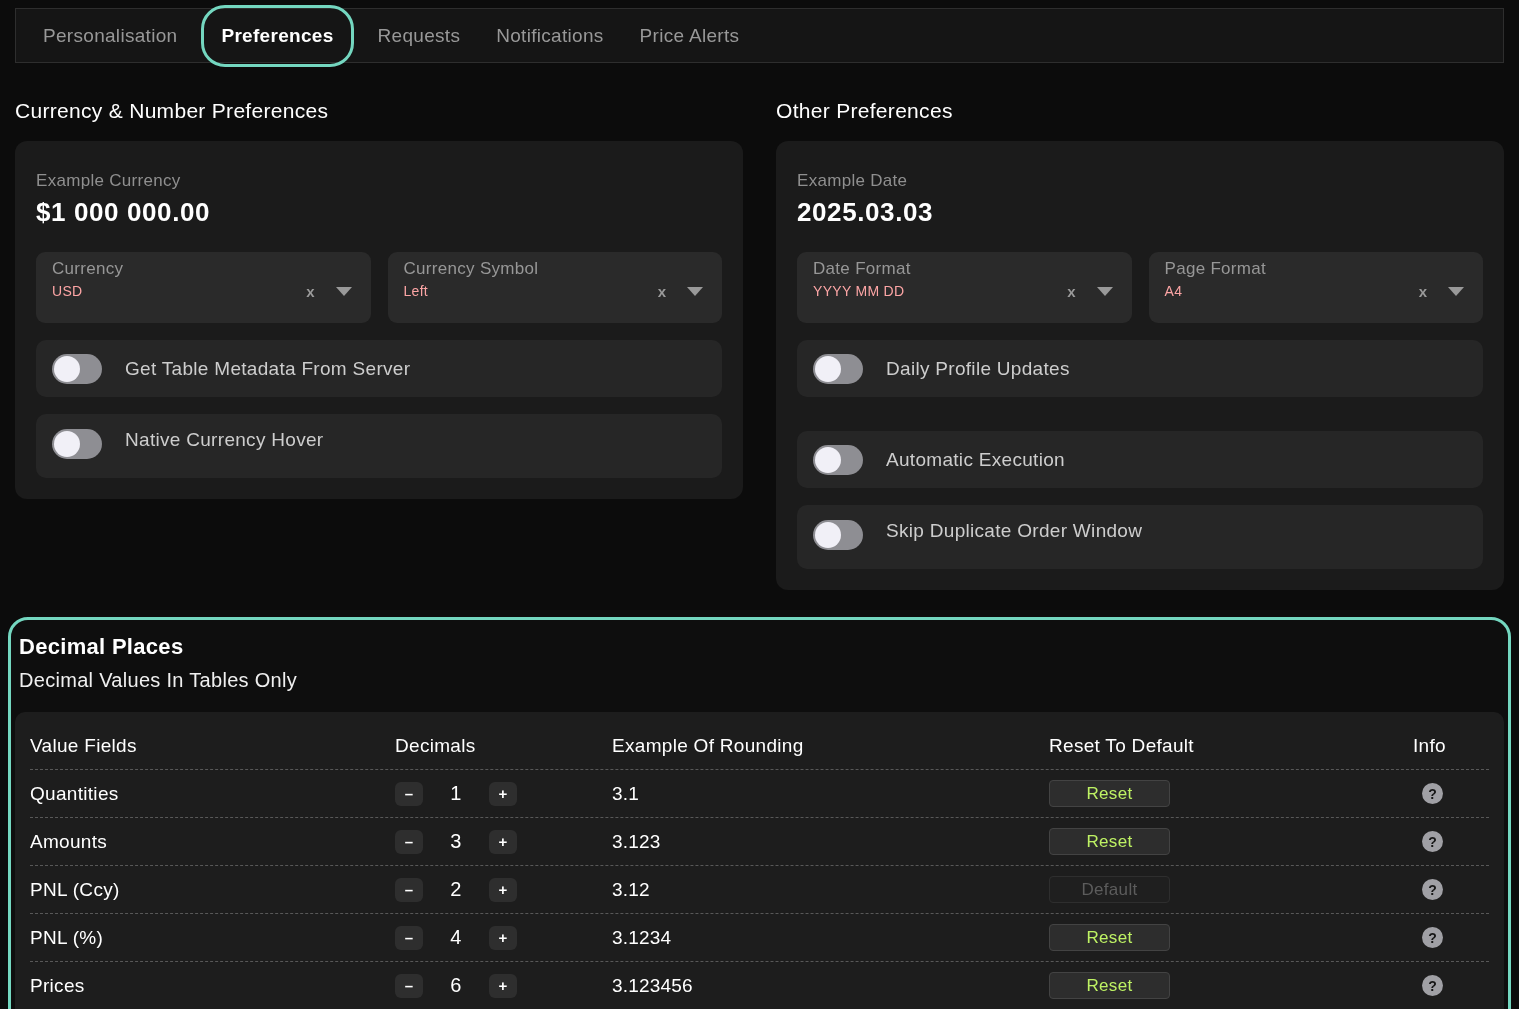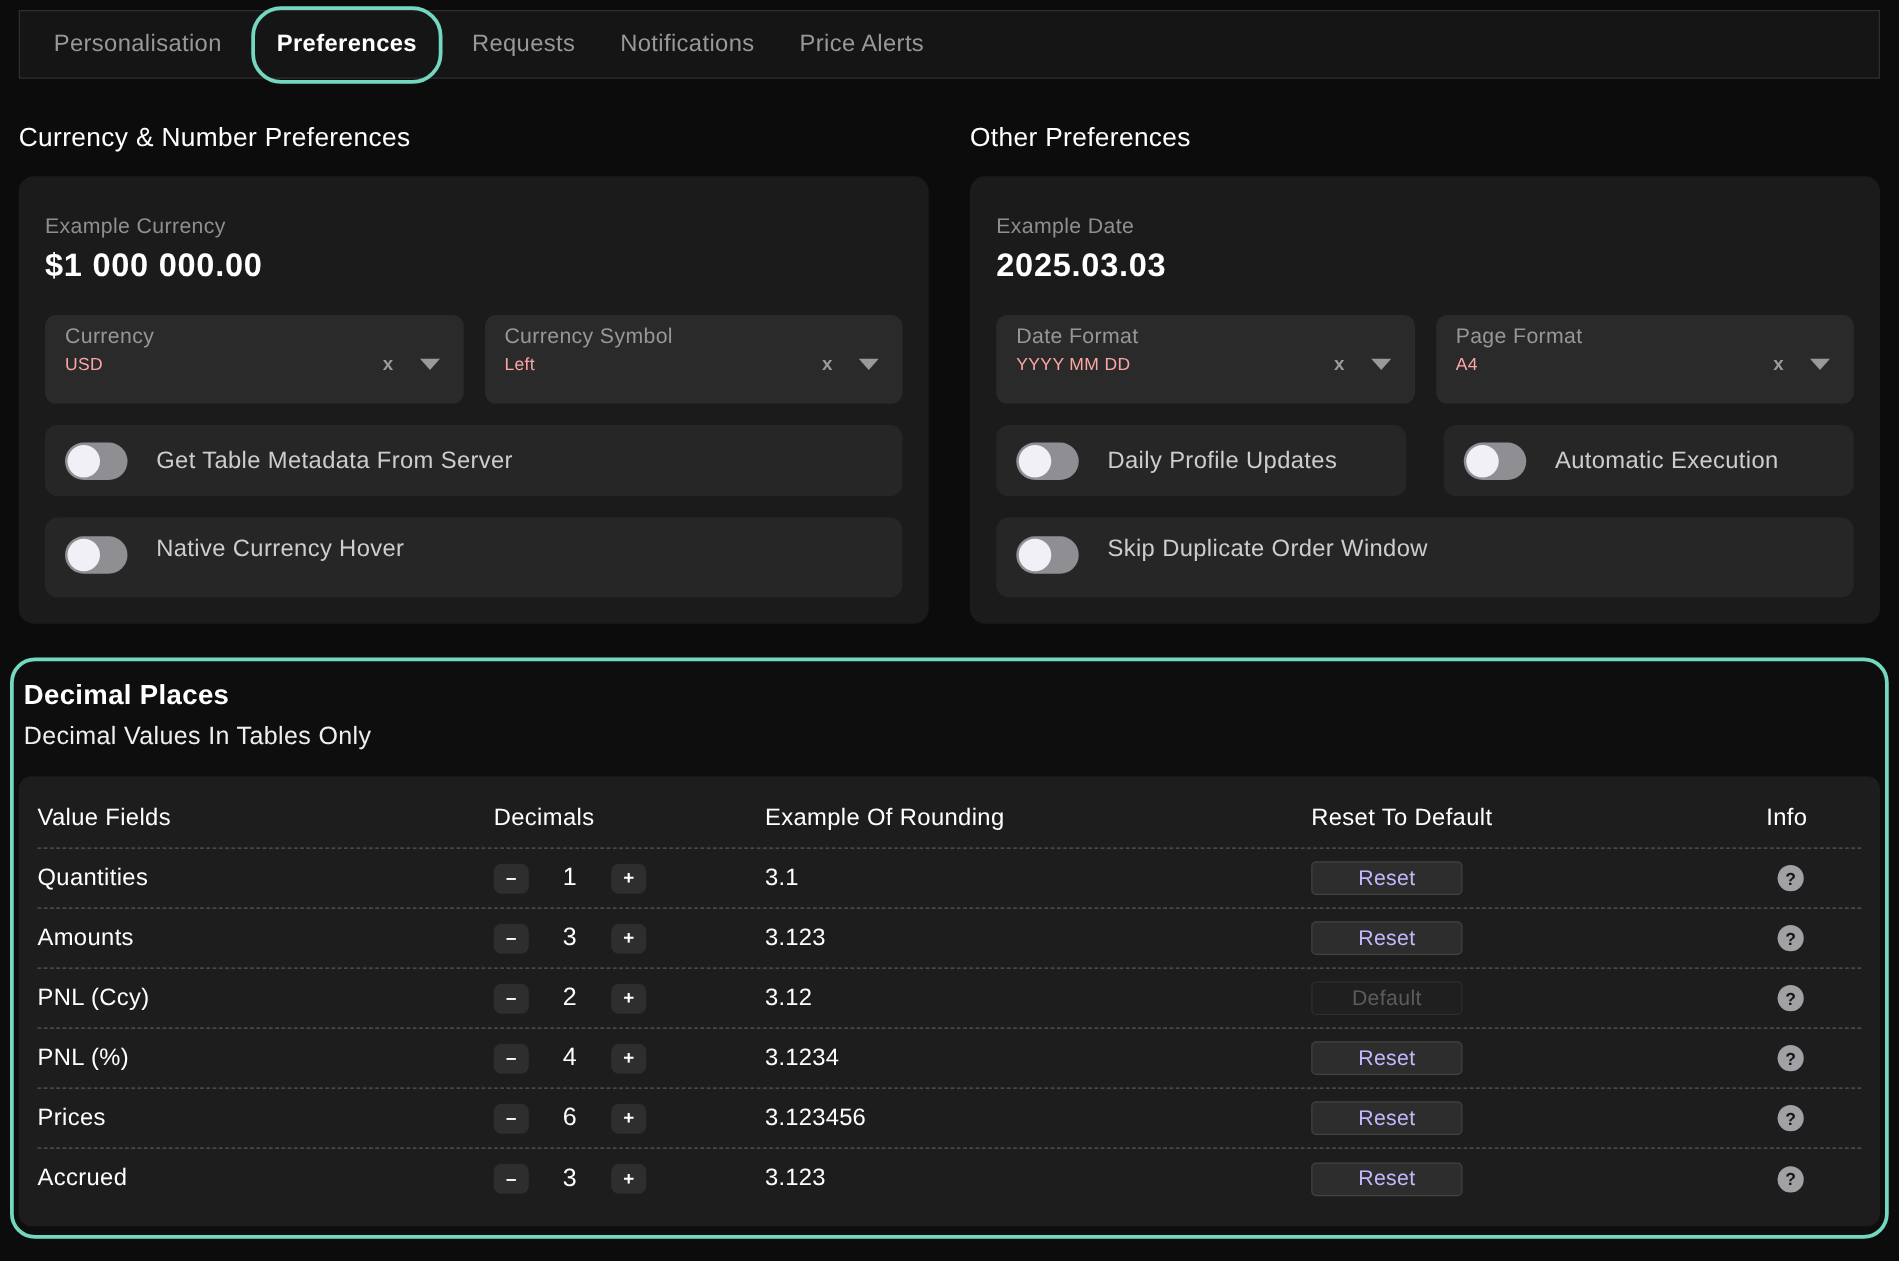--- a/index.html
+++ b/index.html
@@ -93,22 +93,22 @@
     min-height:57px;
     margin-top:17px;
     display:flex;
     align-items:center;
     gap:23px;
     padding:0 16px;
   }
   .toggle-row.tall { min-height:64px; align-items:flex-start; padding-top:15px; }
   .toggle-pair {
     display:grid;
-    grid-template-columns:1fr 1fr;
-    gap:30px;
+    grid-template-columns:1fr;
+    gap:17px;
   }
   .toggle-pair .toggle-row { margin-top:17px; }
   .toggle {
     flex:none;
     width:50px; height:30px;
     border-radius:15px;
     background:#8e8e93;
     position:relative;
     cursor:pointer;
   }
@@ -160,21 +160,21 @@
     display:flex; align-items:center; justify-content:center;
     line-height:1;
   }
   .step-value { width:66px; text-align:center; font-size:20px; }
 
   .reset-btn {
     width:121px; height:27px;
     background:#2d2d2d;
     border:1px solid #434343;
     border-radius:4px;
-    color:#c4b5fd;
+    color:#bef264;
     font-size:17px;
     letter-spacing:.3px;
     display:flex; align-items:center; justify-content:center;
   }
   .reset-btn.disabled {
     background:#1f1f1f;
     border-color:#2e2e2e;
     color:#5c5c5c;
     cursor:default;
   }

